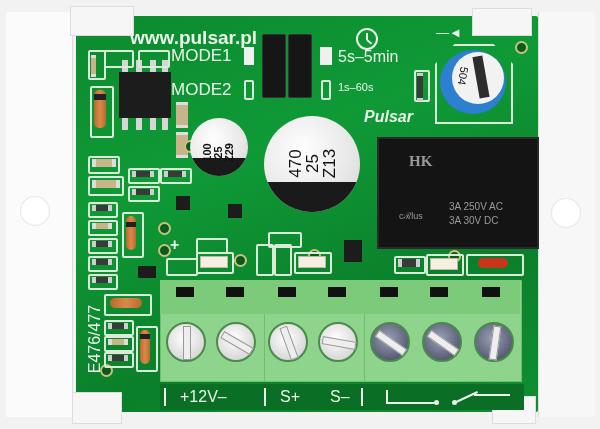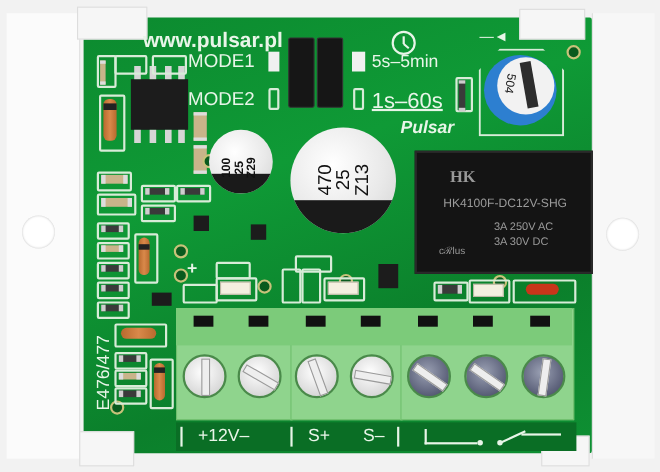--- a/index.html
+++ b/index.html
@@ -66,21 +66,21 @@
 <div class="abs outline" style="left:244px;top:80px;width:6px;height:16px;"></div>
 <div class="abs" style="left:320px;top:47px;width:12px;height:18px;background:#f0f0f0;"></div>
 <div class="abs outline" style="left:321px;top:80px;width:6px;height:16px;"></div>
 
 <div class="abs" style="left:356px;top:28px;width:18px;height:18px;border:2px solid #e8f5e8;border-radius:50%;">
   <div class="abs" style="left:8px;top:3px;width:2px;height:7px;background:#e8f5e8;"></div>
   <div class="abs" style="left:9px;top:9px;width:6px;height:2px;background:#e8f5e8;transform:rotate(40deg);transform-origin:left center;"></div>
 </div>
 
 <div class="silk" style="left:338px;top:48px;font-size:16px;">5s–5min</div>
-<div class="silk" style="left:338px;top:81px;font-size:20px;text-decoration:underline;">1s–60s</div>
+<div class="silk" style="left:338px;top:81px;font-size:11px;">1s–60s</div>
 
 <div class="abs outline" style="left:414px;top:70px;width:12px;height:28px;"></div>
 <div class="abs smd" style="left:417px;top:73px;width:6px;height:22px;border-left:none;border-right:none;border-top:3px solid #ccc;border-bottom:3px solid #ccc;"></div>
 
 <div class="silk" style="left:364px;top:108px;font-size:16px;font-weight:bold;font-style:italic;">Pulsar</div>
 
 <div class="abs" style="left:435px;top:44px;width:74px;height:76px;border:2px solid #d8ecd8;clip-path:polygon(25% 0,75% 0,100% 25%,100% 100%,0 100%,0 25%);"></div>
 <div class="abs pot-body" style="left:440px;top:50px;width:66px;height:64px;"></div>
 <div class="abs pot-top" style="left:452px;top:52px;width:52px;height:52px;">
   <div class="abs" style="left:24px;top:4px;width:10px;height:42px;background:#2d2d2d;transform:rotate(-10deg);"></div>
@@ -166,22 +166,21 @@
   <div class="neg" style="height:30px;"></div>
   <div class="elcap-text" style="left:8px;top:22px;width:80px;font-size:17px;line-height:17px;font-weight:normal;">
     <div>470</div>
     <div>25</div>
     <div>Z13</div>
   </div>
 </div>
 
 <div class="abs relay" style="left:377px;top:137px;width:158px;height:108px;">
   <div class="abs" style="left:30px;top:14px;font-size:15px;font-family:'Liberation Serif',serif;font-weight:bold;">HK</div>
-  <div class="abs" style="left:24px;top:40px;font-size:11px;">HK4100F-DC12V-SHG</div>
-  <div class="abs" style="left:20px;top:82px;font-size:9px;">cℛlus</div>
+  <div class="abs" style="left:20px;top:70px;font-size:9px;">cℛlus</div>
   <div class="abs" style="left:70px;top:62px;font-size:10px;text-align:center;">3A 250V AC</div>
   <div class="abs" style="left:70px;top:76px;font-size:10px;">3A 30V DC</div>
 </div>
 
 <div class="abs outline" style="left:196px;top:252px;width:34px;height:18px;"></div>
 <div class="abs led" style="left:200px;top:256px;width:26px;height:10px;"></div>
 <div class="abs outline" style="left:294px;top:252px;width:34px;height:18px;"></div>
 <div class="abs led" style="left:298px;top:256px;width:26px;height:10px;"></div>
 <div class="abs outline" style="left:426px;top:254px;width:34px;height:18px;"></div>
 <div class="abs led" style="left:430px;top:258px;width:26px;height:10px;"></div>

